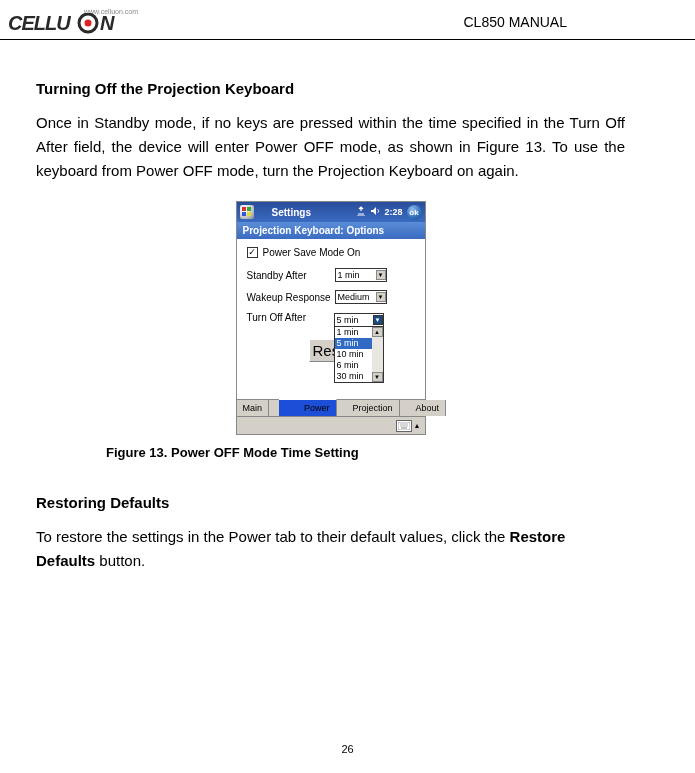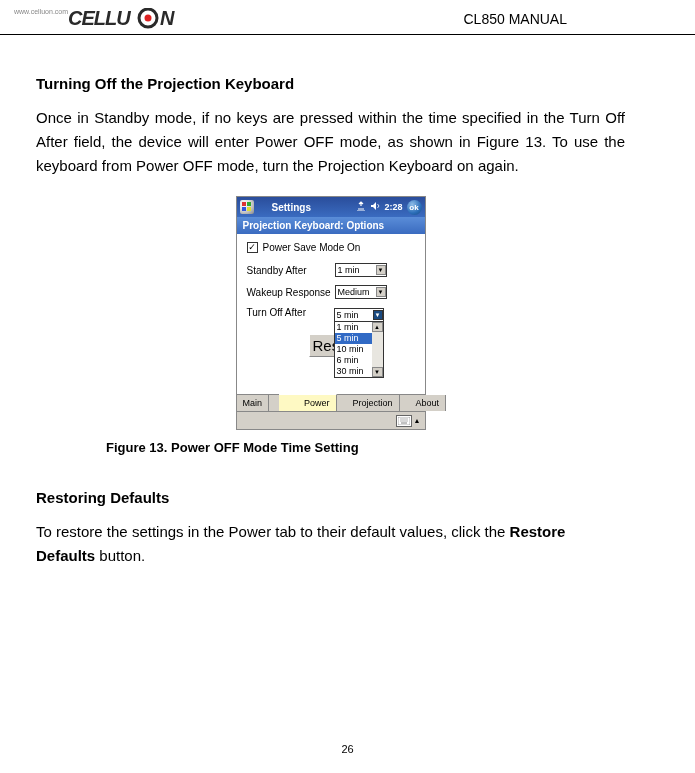--- a/index.html
+++ b/index.html
@@ -16,22 +16,22 @@
     }
     .page-header {
       display: flex;
       justify-content: space-between;
       align-items: center;
       padding: 8px 28px 4px 8px;
       border-bottom: 1.5px solid #000;
     }
     .logo-area {
       display: flex;
-      flex-direction: row;
-      align-items: flex-start;
+      flex-direction: column;
+      align-items: flex-end;
     }
     .logo-url {
       font-size: 7px;
       color: #888;
       margin-left: 6px;
       margin-bottom: -2px;
     }
     .logo {
       font-size: 20px;
       font-weight: bold;
@@ -253,21 +253,21 @@
       border-top: 1px solid #888;
       font-size: 9px;
       gap: 10px;
     }
     .pda-tab {
       padding: 3px 6px;
       border-right: 1px solid #888;
       background: #d4d0c8;
     }
     .pda-tab.active {
-      background: #fef9c3;
+      background: #1d4ed8;
       border-top: 1px solid #fff;
       margin-top: -1px;
       padding-left: 25px;
     }
     .pda-bottombar {
       background: #d4d0c8;
       height: 18px;
       border-top: 1px solid #888;
       display: flex;
       justify-content: flex-end;

